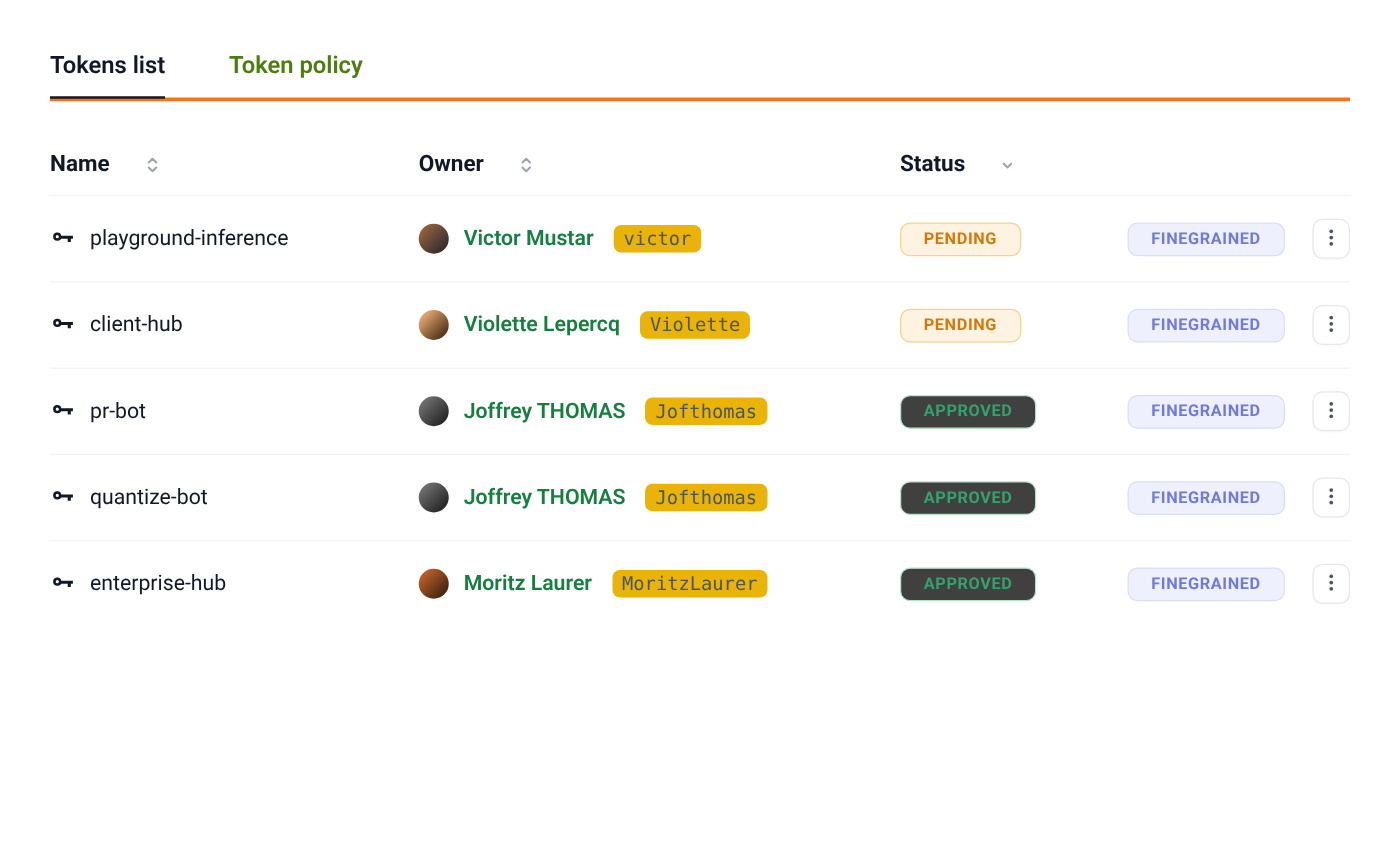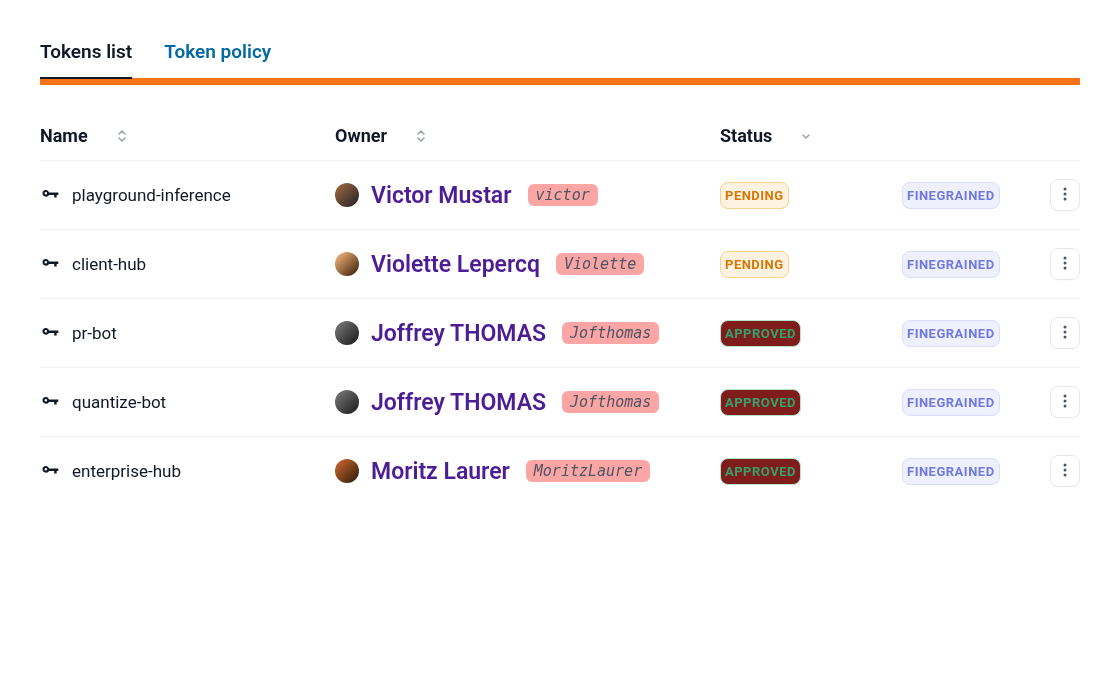--- a/index.html
+++ b/index.html
@@ -10,29 +10,29 @@
     body {
       font-family: -apple-system, BlinkMacSystemFont, "Segoe UI", Roboto, Helvetica, Arial, sans-serif;
       background: #fff;
       width: 1120px;
       height: 680px;
       padding: 40px;
       color: #111827;
     }
     .tabs {
       display: flex;
-      border-bottom: 7px solid #f97316;
-      gap: 32px;
+      border-bottom: 3px solid #f97316;
+      gap: 51px;
       margin-bottom: 32px;
     }
     .tab {
       padding-bottom: 14px;
       font-size: 19px;
       font-weight: 600;
-      color: #0369a1;
+      color: #4d7c0f;
       cursor: pointer;
       margin-bottom: -1px;
       border-bottom: 2px solid transparent;
     }
     .tab.active {
       color: #111827;
       border-bottom: 2px solid #111827;
     }
     .table {
       width: 100%;
@@ -88,52 +88,51 @@
       height: 24px;
       border-radius: 50%;
       flex-shrink: 0;
     }
     .av0 { background: linear-gradient(135deg,#8b5e3c 20%,#3b2f2f 80%); }
     .av1 { background: linear-gradient(135deg,#d9a06b 20%,#5c3a1e 80%); }
     .av2 { background: linear-gradient(135deg,#6b6b6b 20%,#2b2b2b 80%); }
     .av3 { background: linear-gradient(135deg,#6b6b6b 20%,#2b2b2b 80%); }
     .av4 { background: linear-gradient(135deg,#b55b2a 20%,#4a2a10 80%); }
     .owner-name {
-      font-size: 23px;
+      font-size: 17px;
       font-weight: 600;
-      color: #4c1d95;
+      color: #15803d;
     }
     .username-tag {
       font-family: ui-monospace, SFMono-Regular, Menlo, Consolas, monospace;
       font-size: 15px;
-      background: #fca5a5;
+      background: #eab308;
       color: #4b5563;
       padding: 2px 8px;
       border-radius: 6px;
       margin-left: 4px;
-      font-style: italic;
     }
     .status-cell {
       display: flex;
     }
     .badge {
       display: inline-block;
       font-size: 13px;
       font-weight: 700;
       letter-spacing: 0.5px;
-      padding: 5px 4px;
+      padding: 5px 18px;
       border-radius: 8px;
     }
     .badge-pending {
       background: #fef3e0;
       color: #d97706;
       border: 1px solid #f6d28a;
     }
     .badge-approved {
-      background: #7f1d1d;
+      background: #404040;
       color: #34a26b;
       border: 1px solid #b7e4c9;
     }
     .perm-cell { display: flex; margin-left: 37px; }
     .badge-perm {
       background: #eef0fd;
       color: #6f79e0;
       border: 1px solid #d9ddf8;
     }
     .actions-cell {

